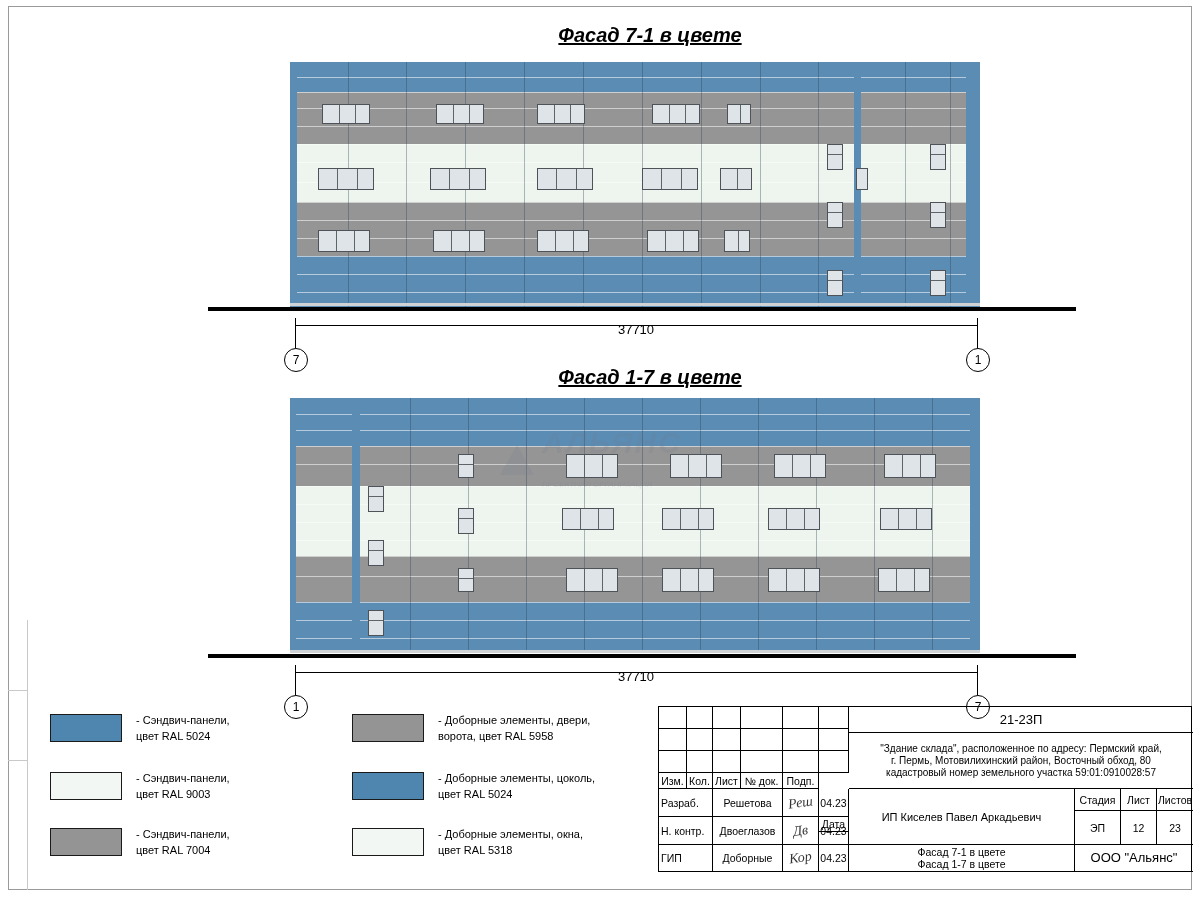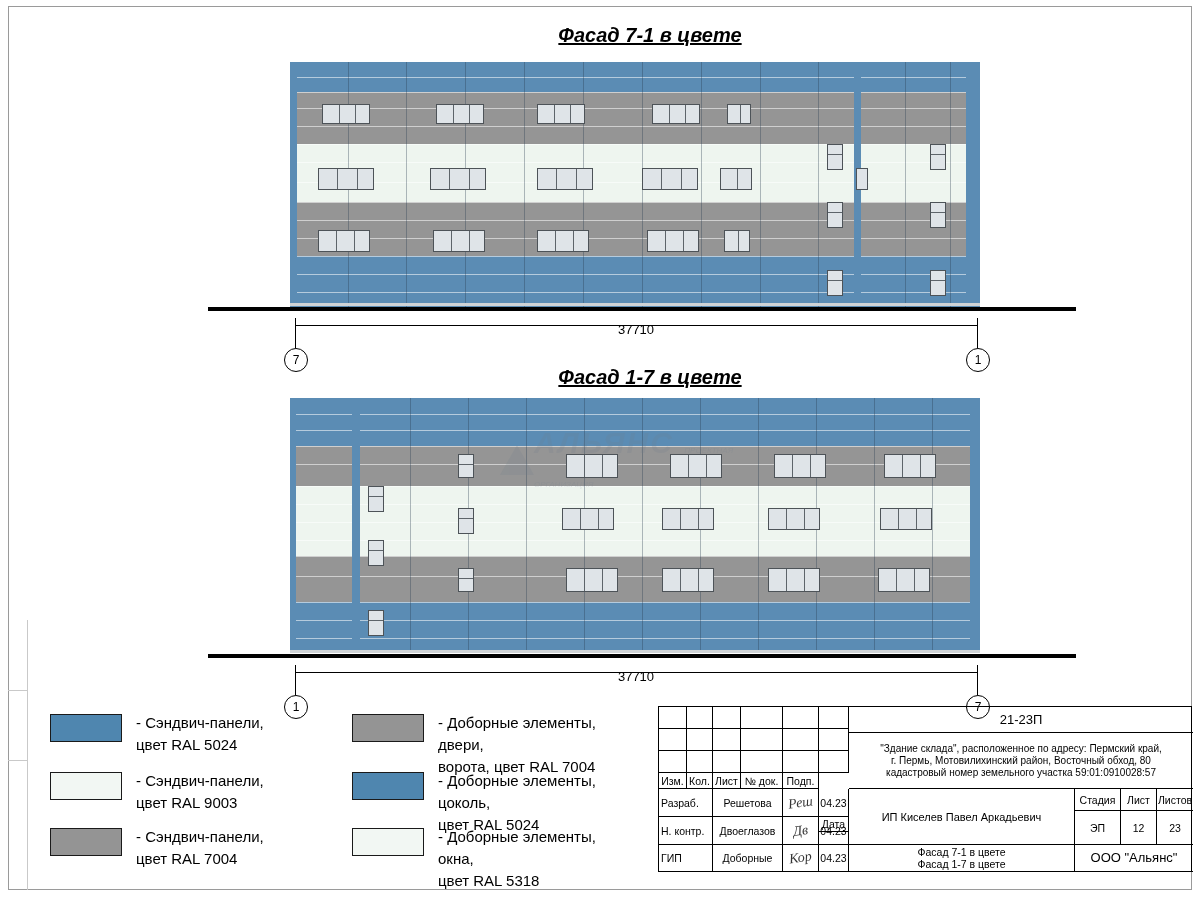--- a/index.html
+++ b/index.html
@@ -128,20 +128,21 @@
     width: 240px; height: 60px;
     opacity: 0.18;
     color: #6f7d8c;
     font-size: 30px;
     font-weight: bold;
     font-style: italic;
     letter-spacing: 2px;
     pointer-events: none;
     display: flex;
     align-items: center;
+    gap: 8px;
   }
   .watermark .wm-tri {
     width: 0; height: 0;
     border-left: 17px solid transparent;
     border-right: 17px solid transparent;
     border-bottom: 30px solid #6f7d8c;
   }
   .watermark .wm-sub {
     font-size: 8px;
     font-weight: normal;
@@ -161,22 +162,22 @@
     border: 1px solid #1a1a1a;
     box-sizing: border-box;
   }
   .sw-blue  { background: #4f86af; }
   .sw-white { background: #f2f7f3; }
   .sw-gray  { background: #949494; }
   .legend-text {
     position: absolute;
     left: 86px;
     top: -2px;
-    font-size: 15px;
-    line-height: 22px;
+    font-size: 11px;
+    line-height: 16px;
     width: 190px;
     white-space: pre-line;
   }
 
   
   .stamp {
     position: absolute;
     left: 658px; top: 706px;
     width: 534px; height: 166px;
     border: 1px solid #000;
@@ -499,21 +500,21 @@
 цвет RAL 9003</div>
     </div>
     <div class="legend-item" style="left:0px; top:122px;">
       <div class="sw sw-gray"></div>
       <div class="legend-text">- Сэндвич-панели,
 цвет RAL 7004</div>
     </div>
     <div class="legend-item" style="left:302px; top:8px;">
       <div class="sw sw-gray"></div>
       <div class="legend-text">- Доборные элементы, двери,
-ворота, цвет RAL 7004</div>
+ворота, цвет RAL 5958</div>
     </div>
     <div class="legend-item" style="left:302px; top:66px;">
       <div class="sw sw-blue"></div>
       <div class="legend-text">- Доборные элементы, цоколь,
 цвет RAL 5024</div>
     </div>
     <div class="legend-item" style="left:302px; top:122px;">
       <div class="sw sw-white"></div>
       <div class="legend-text">- Доборные элементы, окна,
 цвет RAL 5318</div>

